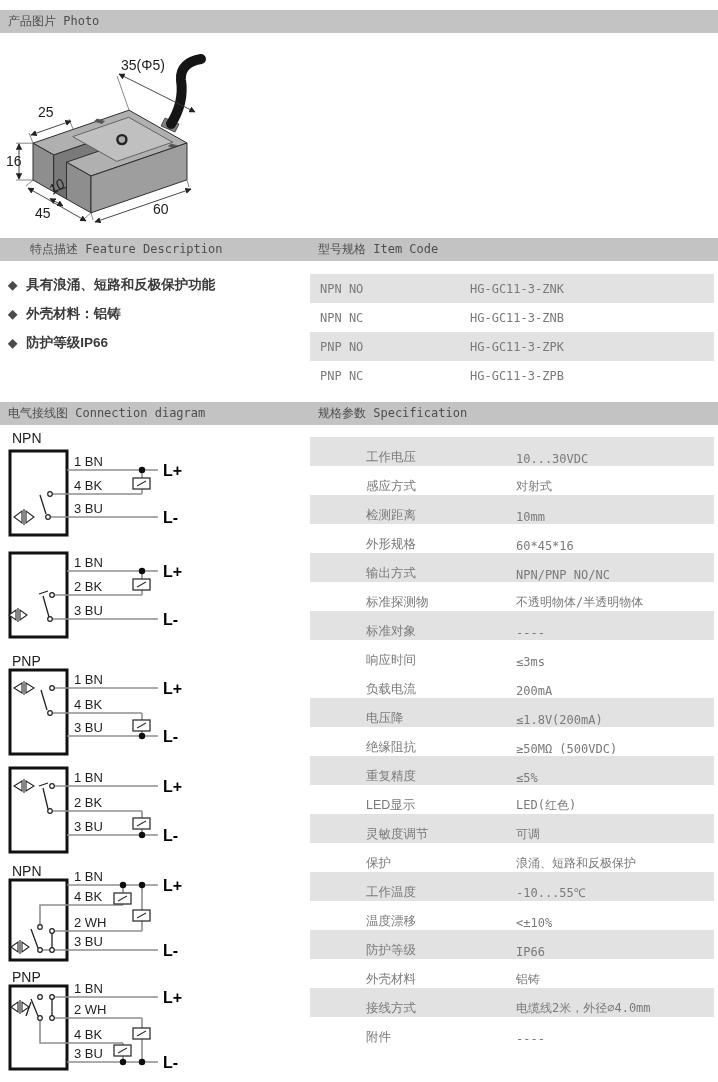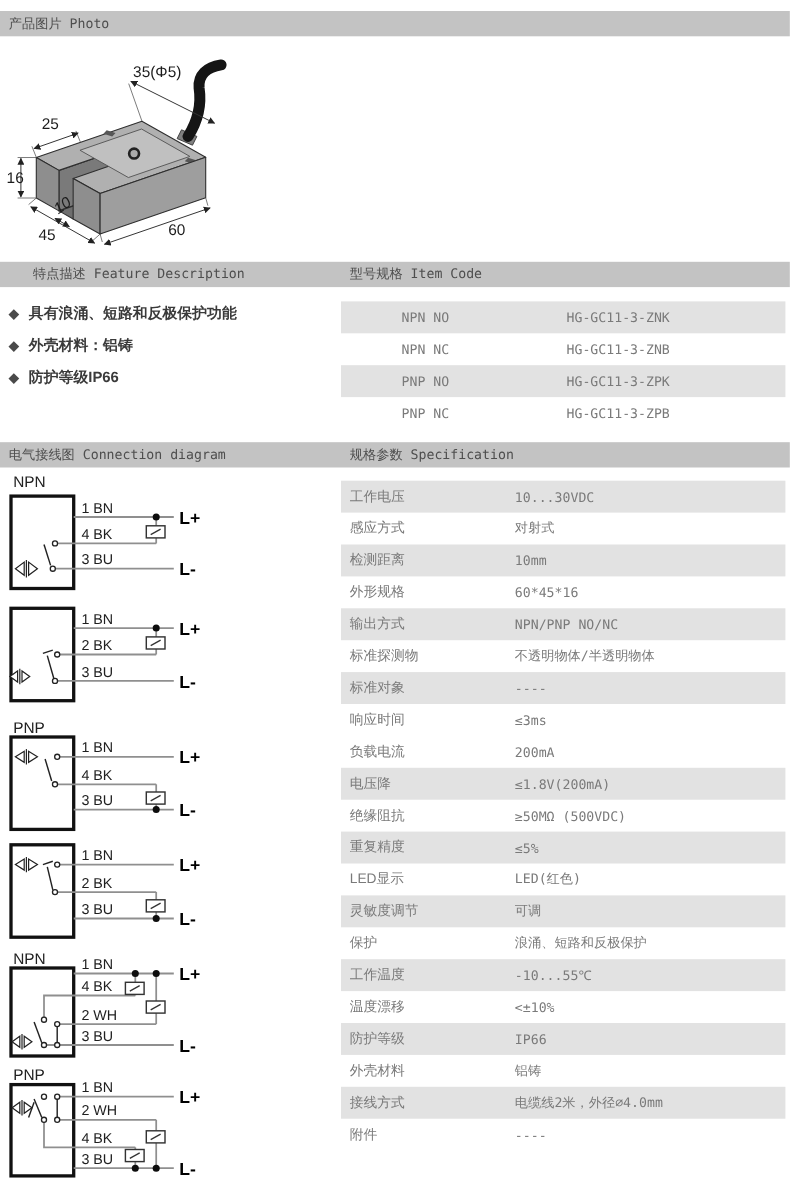--- a/index.html
+++ b/index.html
@@ -16,25 +16,25 @@
   #bar-photo{top:10px;}
   #bar-feature{top:238px;padding-left:22px;}
   #bar-conn{top:402px;}
   #drawing-wrap{position:absolute;left:5px;top:48px;width:230px;height:185px;}
   #features{position:absolute;left:0;top:270px;width:300px;}
   .feature-item{height:29px;display:flex;align-items:center;padding-left:8px;
      font-weight:bold;font-size:13.5px;color:var(--feature-text);}
   .feature-item .bullet{margin-right:9px;font-size:12px;color:#4a4a4a;}
   #item-table{position:absolute;left:310px;top:274px;width:404px;}
   .itc-row{height:29px;display:flex;align-items:center;font-family:"DejaVu Sans Mono",monospace;
-     font-size:12px;color:var(--table-text);padding-left:45px;}
+     font-size:12px;color:var(--table-text);}
   .itc-row .c1{margin-left:10px;width:150px;}
   .itc-row .c2{}
   #spec-table{position:absolute;left:310px;top:437px;width:404px;}
-  .spec-row{height:29px;display:flex;align-items:center;font-size:12px;color:var(--table-text);}
+  .spec-row{height:29px;display:flex;align-items:flex-end;font-size:12px;color:var(--table-text);padding-left:48px;}
   .spec-row .n{margin-left:8px;width:150px;font-size:12.5px;}
   .spec-row .v{font-family:"DejaVu Sans Mono",monospace;}
   .g{background:var(--row-alt);}
   #diagrams{position:absolute;left:0;top:427px;width:300px;}
   #diagrams svg{display:block;}
   
   .w{stroke:var(--wire);stroke-width:1.6;fill:none;}
   .box{fill:none;stroke:var(--ink);stroke-width:3;}
   .wl{font-family:"Liberation Sans",sans-serif;font-size:13px;fill:#1f1f1f;}
   .pl{font-family:"Liberation Sans",sans-serif;font-size:16px;font-weight:bold;fill:#000;}

